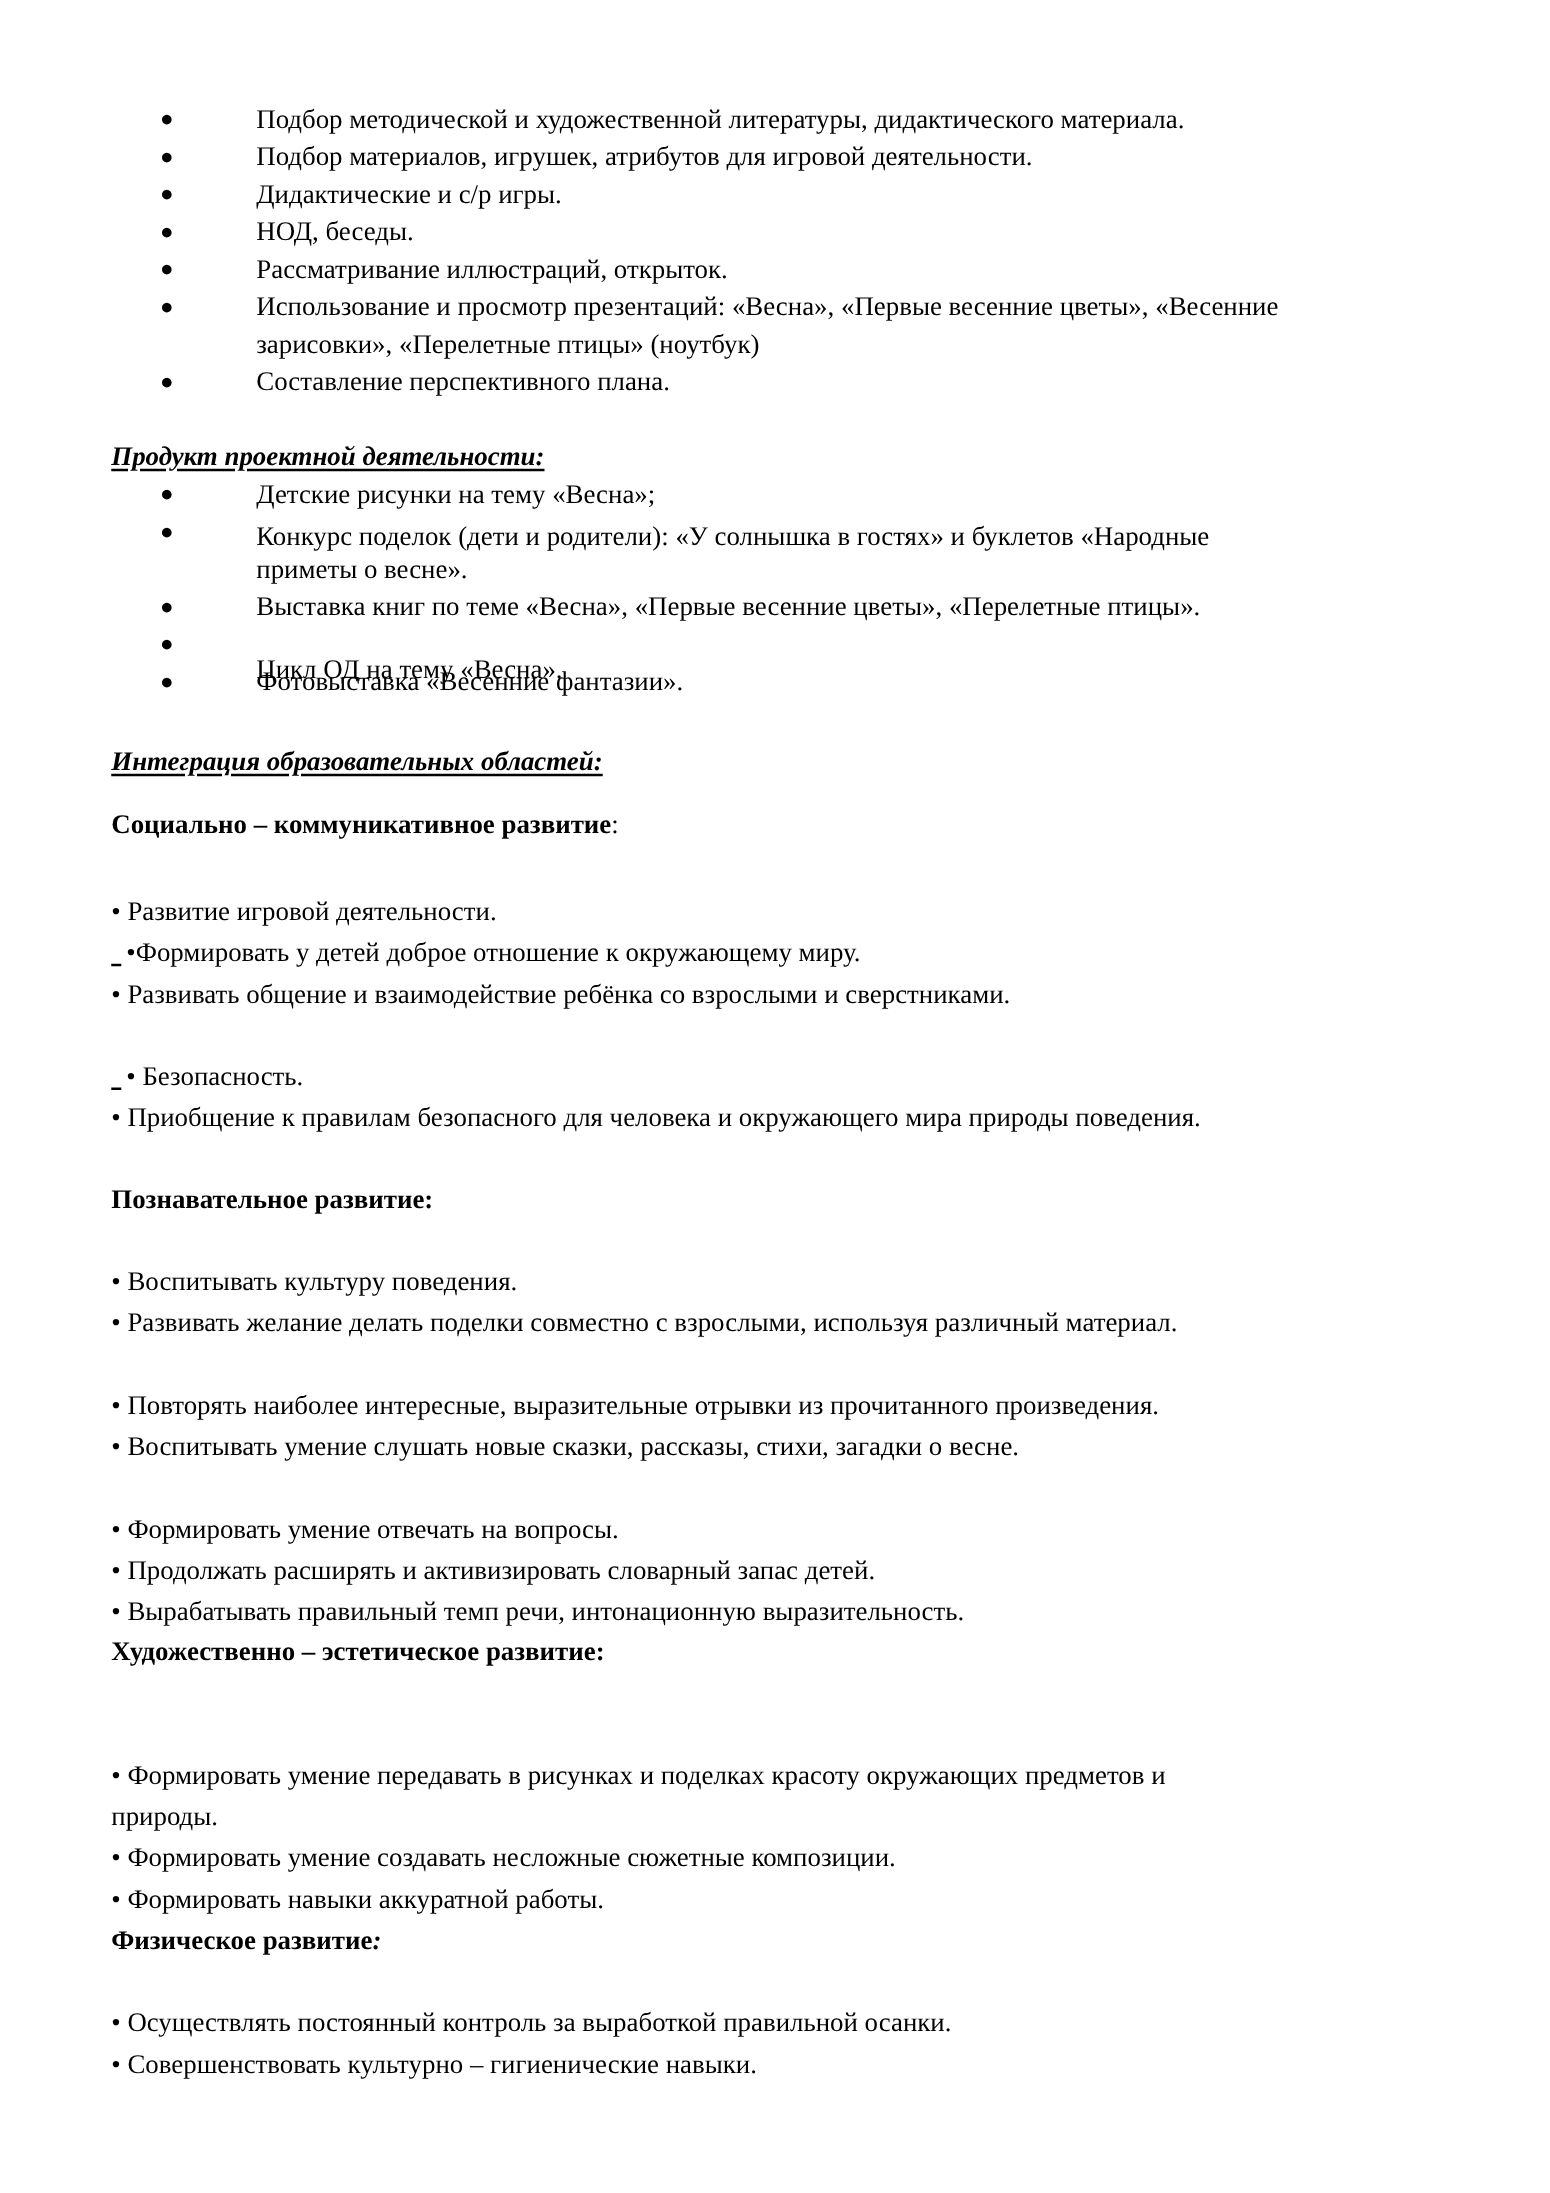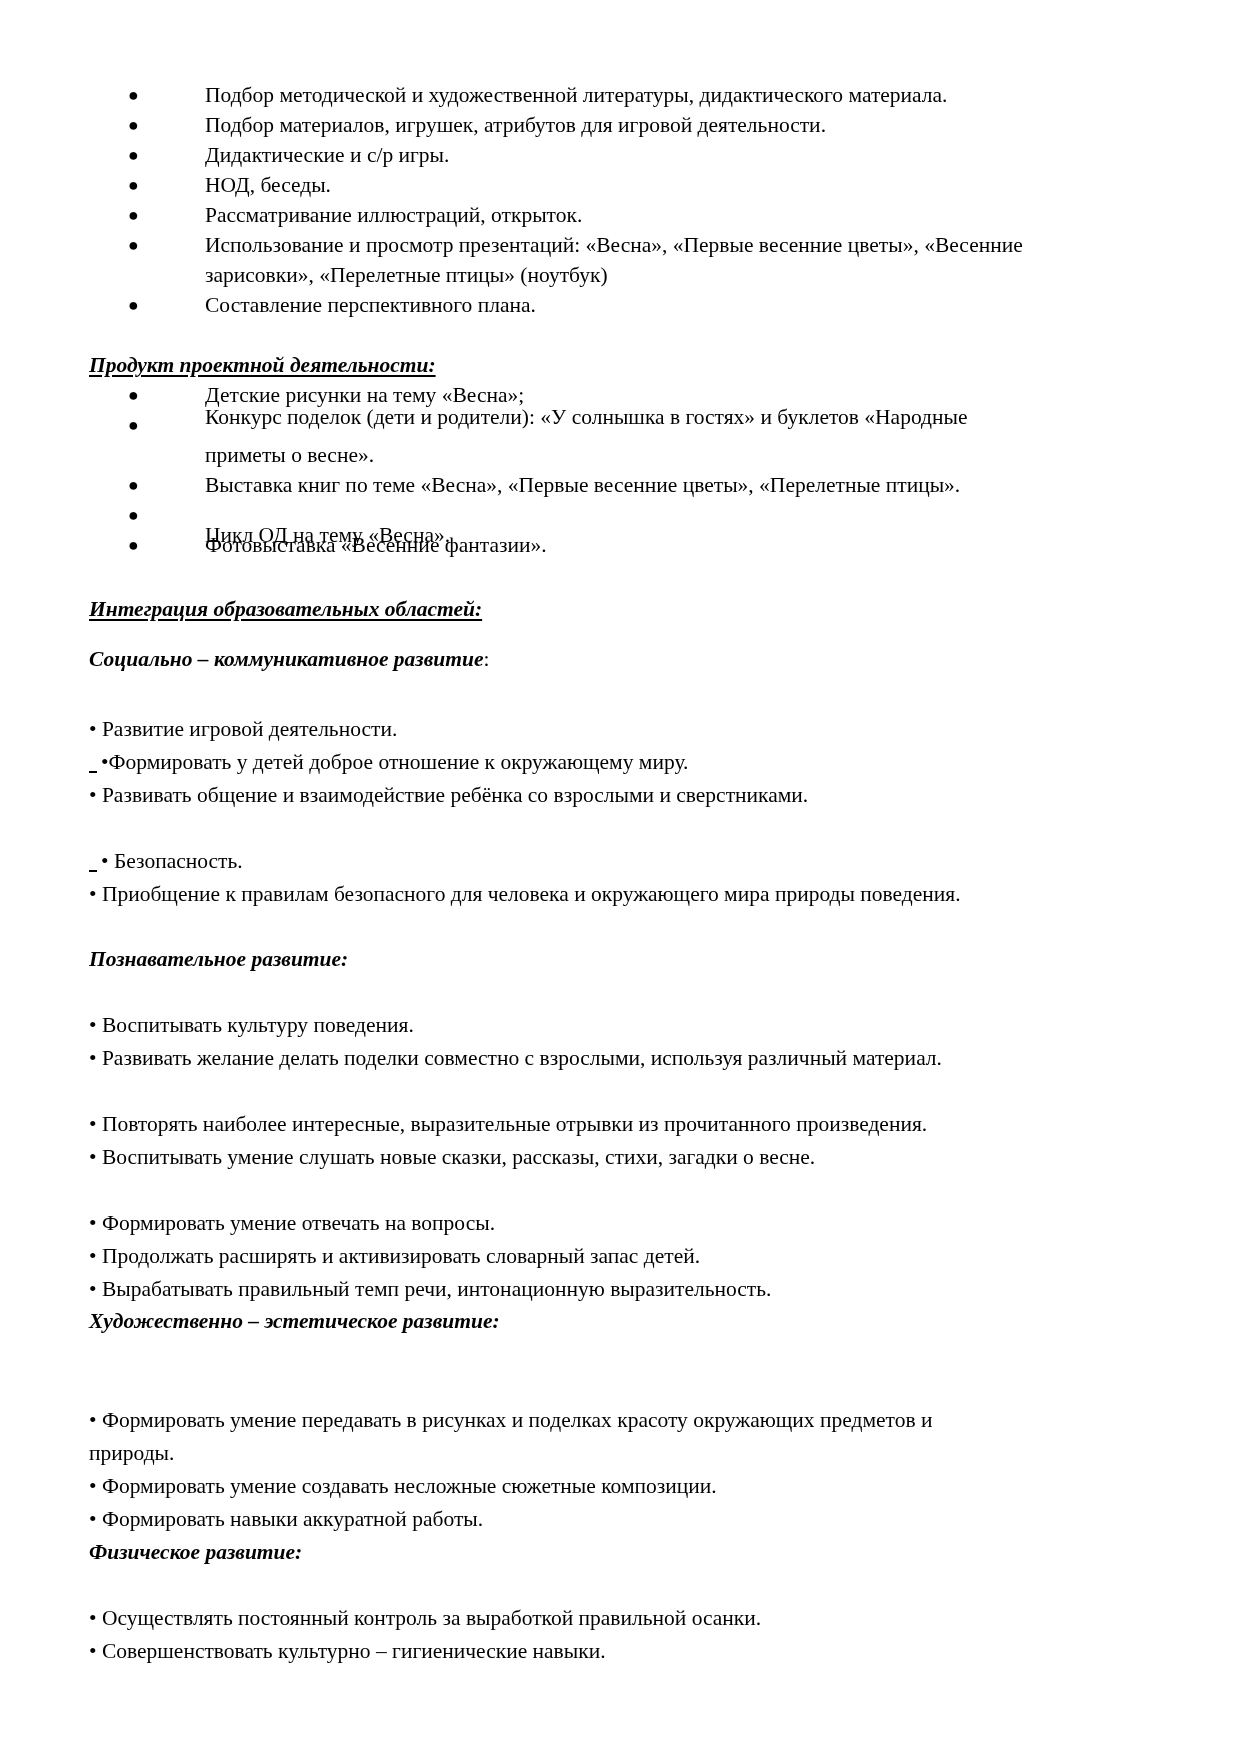--- a/index.html
+++ b/index.html
@@ -6,21 +6,21 @@
   body {
     width: 1240px; height: 1754px; position: relative; overflow: hidden;
     font-family: "Liberation Serif", "DejaVu Serif", serif;
     color: #000000; font-size: 21.5px;
   }
   .page { position: absolute; left: 0; top: 0; width: 1240px; height: 1754px; }
   .line { position: absolute; left: 0; white-space: nowrap; line-height: 26px; }
   .bul { position: absolute; left: 128px; font-size: 18px; line-height: 26px; }
   .btxt { position: absolute; left: 165px; white-space: nowrap; line-height: 26px; margin-left: 40px; }
   .heading-u { font-style: italic; font-weight: bold; text-decoration: underline; text-decoration-thickness: 2px; text-underline-offset: 3px; }
-  .heading-b { font-weight: bold; font-style: italic; }
+  .heading-b { font-weight: bold; }
   .plain { left: 89px; }
   .mark { display: inline-block; width: 8px; border-bottom: 2px solid #000; height: 22px; vertical-align: top; margin-right: 4px; }
 </style>
 </head>
 <body>
 
 <div class="page">
 
   <span class="bul" style="top:82px">●</span>
   <span class="btxt" style="top:82px">Подбор методической и художественной литературы, дидактического материала.</span>
@@ -35,21 +35,21 @@
   <span class="bul" style="top:232px">●</span>
   <span class="btxt" style="top:232px">Использование и просмотр презентаций: «Весна», «Первые весенние цветы», «Весенние</span>
   <span class="btxt" style="top:262px">зарисовки», «Перелетные птицы» (ноутбук)</span>
   <span class="bul" style="top:292px">●</span>
   <span class="btxt" style="top:292px">Составление перспективного плана.</span>
 
   <span class="line plain heading-u" style="top:352px">Продукт проектной деятельности:</span>
   <span class="bul" style="top:382px">●</span>
   <span class="btxt" style="top:382px">Детские рисунки на тему «Весна»;</span>
   <span class="bul" style="top:412px">●</span>
-  <span class="btxt" style="top:404px">Конкурс поделок (дети и родители): «У солнышка в гостях»  и буклетов «Народные</span>
+  <span class="btxt" style="top:416px">Конкурс поделок (дети и родители): «У солнышка в гостях»  и буклетов «Народные</span>
   <span class="btxt" style="top:442px">приметы о весне».</span>
   <span class="bul" style="top:472px">●</span>
   <span class="btxt" style="top:472px"> Выставка книг по теме «Весна», «Первые весенние цветы», «Перелетные птицы».</span>
   <span class="bul" style="top:502px">●</span>
   <span class="btxt" style="top:522px">Цикл ОД на тему «Весна».</span>
   <span class="bul" style="top:532px">●</span>
   <span class="btxt" style="top:532px">Фотовыставка «Весенние фантазии».</span>
 
   <span class="line plain heading-u" style="top:596px">Интеграция образовательных областей:</span>
 

